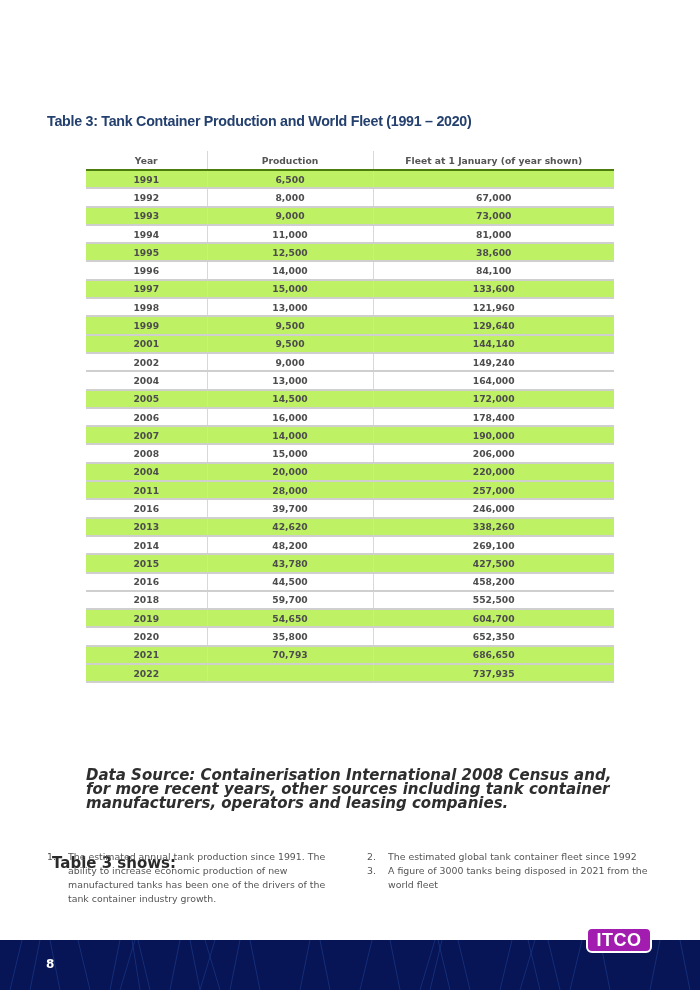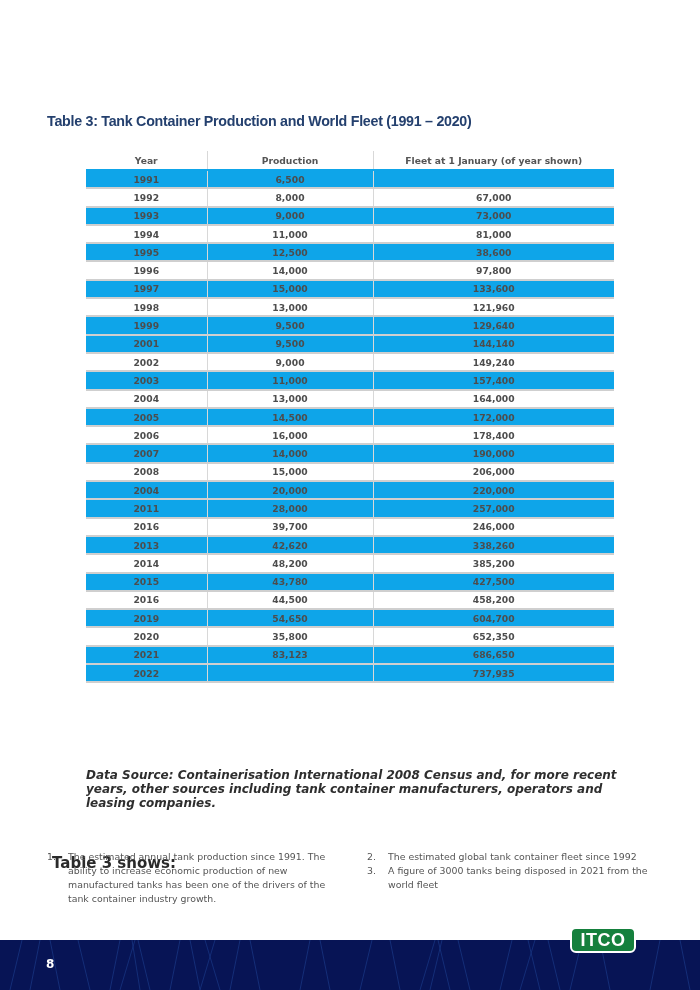--- a/index.html
+++ b/index.html
@@ -17,32 +17,32 @@
     transform: scaleX(0.92); transform-origin: left center;
   }
   .table-wrap { position: absolute; left: 86px; top: 151px; width: 528px; }
   table { border-collapse: collapse; width: 528px; table-layout: fixed; }
   col.c1 { width: 121px; }
   col.c2 { width: 166px; }
   col.c3 { width: 241px; }
   th {
     font-size: 9.2px; font-weight: bold; color: #555;
     height: 18px; padding: 0; text-align: center;
-    border-bottom: 2px solid #0ea5e9;
+    border-bottom: 2px solid #4d7c0f;
   }
   td {
     font-size: 9.2px; font-weight: bold; color: #4d4d4d;
     height: 16.3px; padding: 0; text-align: center;
     border-bottom: 2px solid #cfcfcf;
   }
   th + th, td + td { border-left: 1px solid #d8d8d8; }
-  tr.shade td { background: #0ea5e9; }
+  tr.shade td { background: #bef264; }
   .source {
     position: absolute; left: 86px; top: 768px; width: 540px;
-    font-size: 12px; font-weight: bold; font-style: italic; color: #2e2e2e;
+    font-size: 15px; font-weight: bold; font-style: italic; color: #2e2e2e;
     line-height: 14px;
   }
   .shows-heading {
     position: absolute; left: 52px; top: 822px;
     font-size: 15px; font-weight: bold; color: #2a2a2a; margin-top: 32px;
   }
   .list { position: absolute; font-size: 9.4px; color: #555; line-height: 14px; }
   .list-left { left: 47px; top: 850px; width: 300px; }
   .list-right { left: 367px; top: 850px; width: 300px; }
   .li { display: flex; }
@@ -52,22 +52,22 @@
     position: absolute; left: 0; top: 940px; width: 700px; height: 50px;
     background: #071455;
     overflow: hidden;
   }
   .footer svg { position: absolute; left: 0; top: 0; }
   .page-num {
     position: absolute; left: 46px; top: 957px;
     font-size: 12px; font-weight: bold; color: #ffffff;
   }
   .logo {
-    position: absolute; left: 570px; top: 927px; width: 66px; height: 26px;
-    background: #15803d; border: 2px solid #ffffff; border-radius: 6px;
+    position: absolute; left: 586px; top: 927px; width: 66px; height: 26px;
+    background: #a21caf; border: 2px solid #ffffff; border-radius: 6px;
     box-sizing: border-box;
     display: flex; align-items: center; justify-content: center;
     color: #ffffff; font-family: "Liberation Sans", sans-serif;
     font-weight: bold; font-size: 18px; letter-spacing: 0.5px;
   }
 </style>
 </head>
 <body>
 
 <div class="title">Table 3: Tank Container Production and World Fleet (1991 – 2020)</div>
@@ -108,21 +108,21 @@
           <td>81,000</td>
         </tr>
         <tr class="shade">
           <td>1995</td>
           <td>12,500</td>
           <td>38,600</td>
         </tr>
         <tr>
           <td>1996</td>
           <td>14,000</td>
-          <td>97,800</td>
+          <td>84,100</td>
         </tr>
         <tr class="shade">
           <td>1997</td>
           <td>15,000</td>
           <td>133,600</td>
         </tr>
         <tr>
           <td>1998</td>
           <td>13,000</td>
           <td>121,960</td>
@@ -135,25 +135,20 @@
         <tr class="shade">
           <td>2001</td>
           <td>9,500</td>
           <td>144,140</td>
         </tr>
         <tr>
           <td>2002</td>
           <td>9,000</td>
           <td>149,240</td>
         </tr>
-        <tr class="shade">
-          <td>2003</td>
-          <td>11,000</td>
-          <td>157,400</td>
-        </tr>
         <tr>
           <td>2004</td>
           <td>13,000</td>
           <td>164,000</td>
         </tr>
         <tr class="shade">
           <td>2005</td>
           <td>14,500</td>
           <td>172,000</td>
         </tr>
@@ -188,45 +183,50 @@
           <td>246,000</td>
         </tr>
         <tr class="shade">
           <td>2013</td>
           <td>42,620</td>
           <td>338,260</td>
         </tr>
         <tr>
           <td>2014</td>
           <td>48,200</td>
-          <td>385,200</td>
+          <td>269,100</td>
         </tr>
         <tr class="shade">
           <td>2015</td>
           <td>43,780</td>
           <td>427,500</td>
         </tr>
         <tr>
           <td>2016</td>
           <td>44,500</td>
           <td>458,200</td>
         </tr>
+        <tr>
+          <td>2018</td>
+          <td>59,700</td>
+          <td>552,500</td>
+        </tr>
         <tr class="shade">
           <td>2019</td>
           <td>54,650</td>
           <td>604,700</td>
         </tr>
         <tr>
           <td>2020</td>
           <td>35,800</td>
           <td>652,350</td>
         </tr>
         <tr class="shade">
           <td>2021</td>
-          <td>83,123</td>
+          <td>70,793</td>
           <td>686,650</td>
         </tr>
         <tr class="shade">
           <td>2022</td>
           <td></td>
           <td>737,935</td>
         </tr>
       </tbody>
   </table>
 </div>

